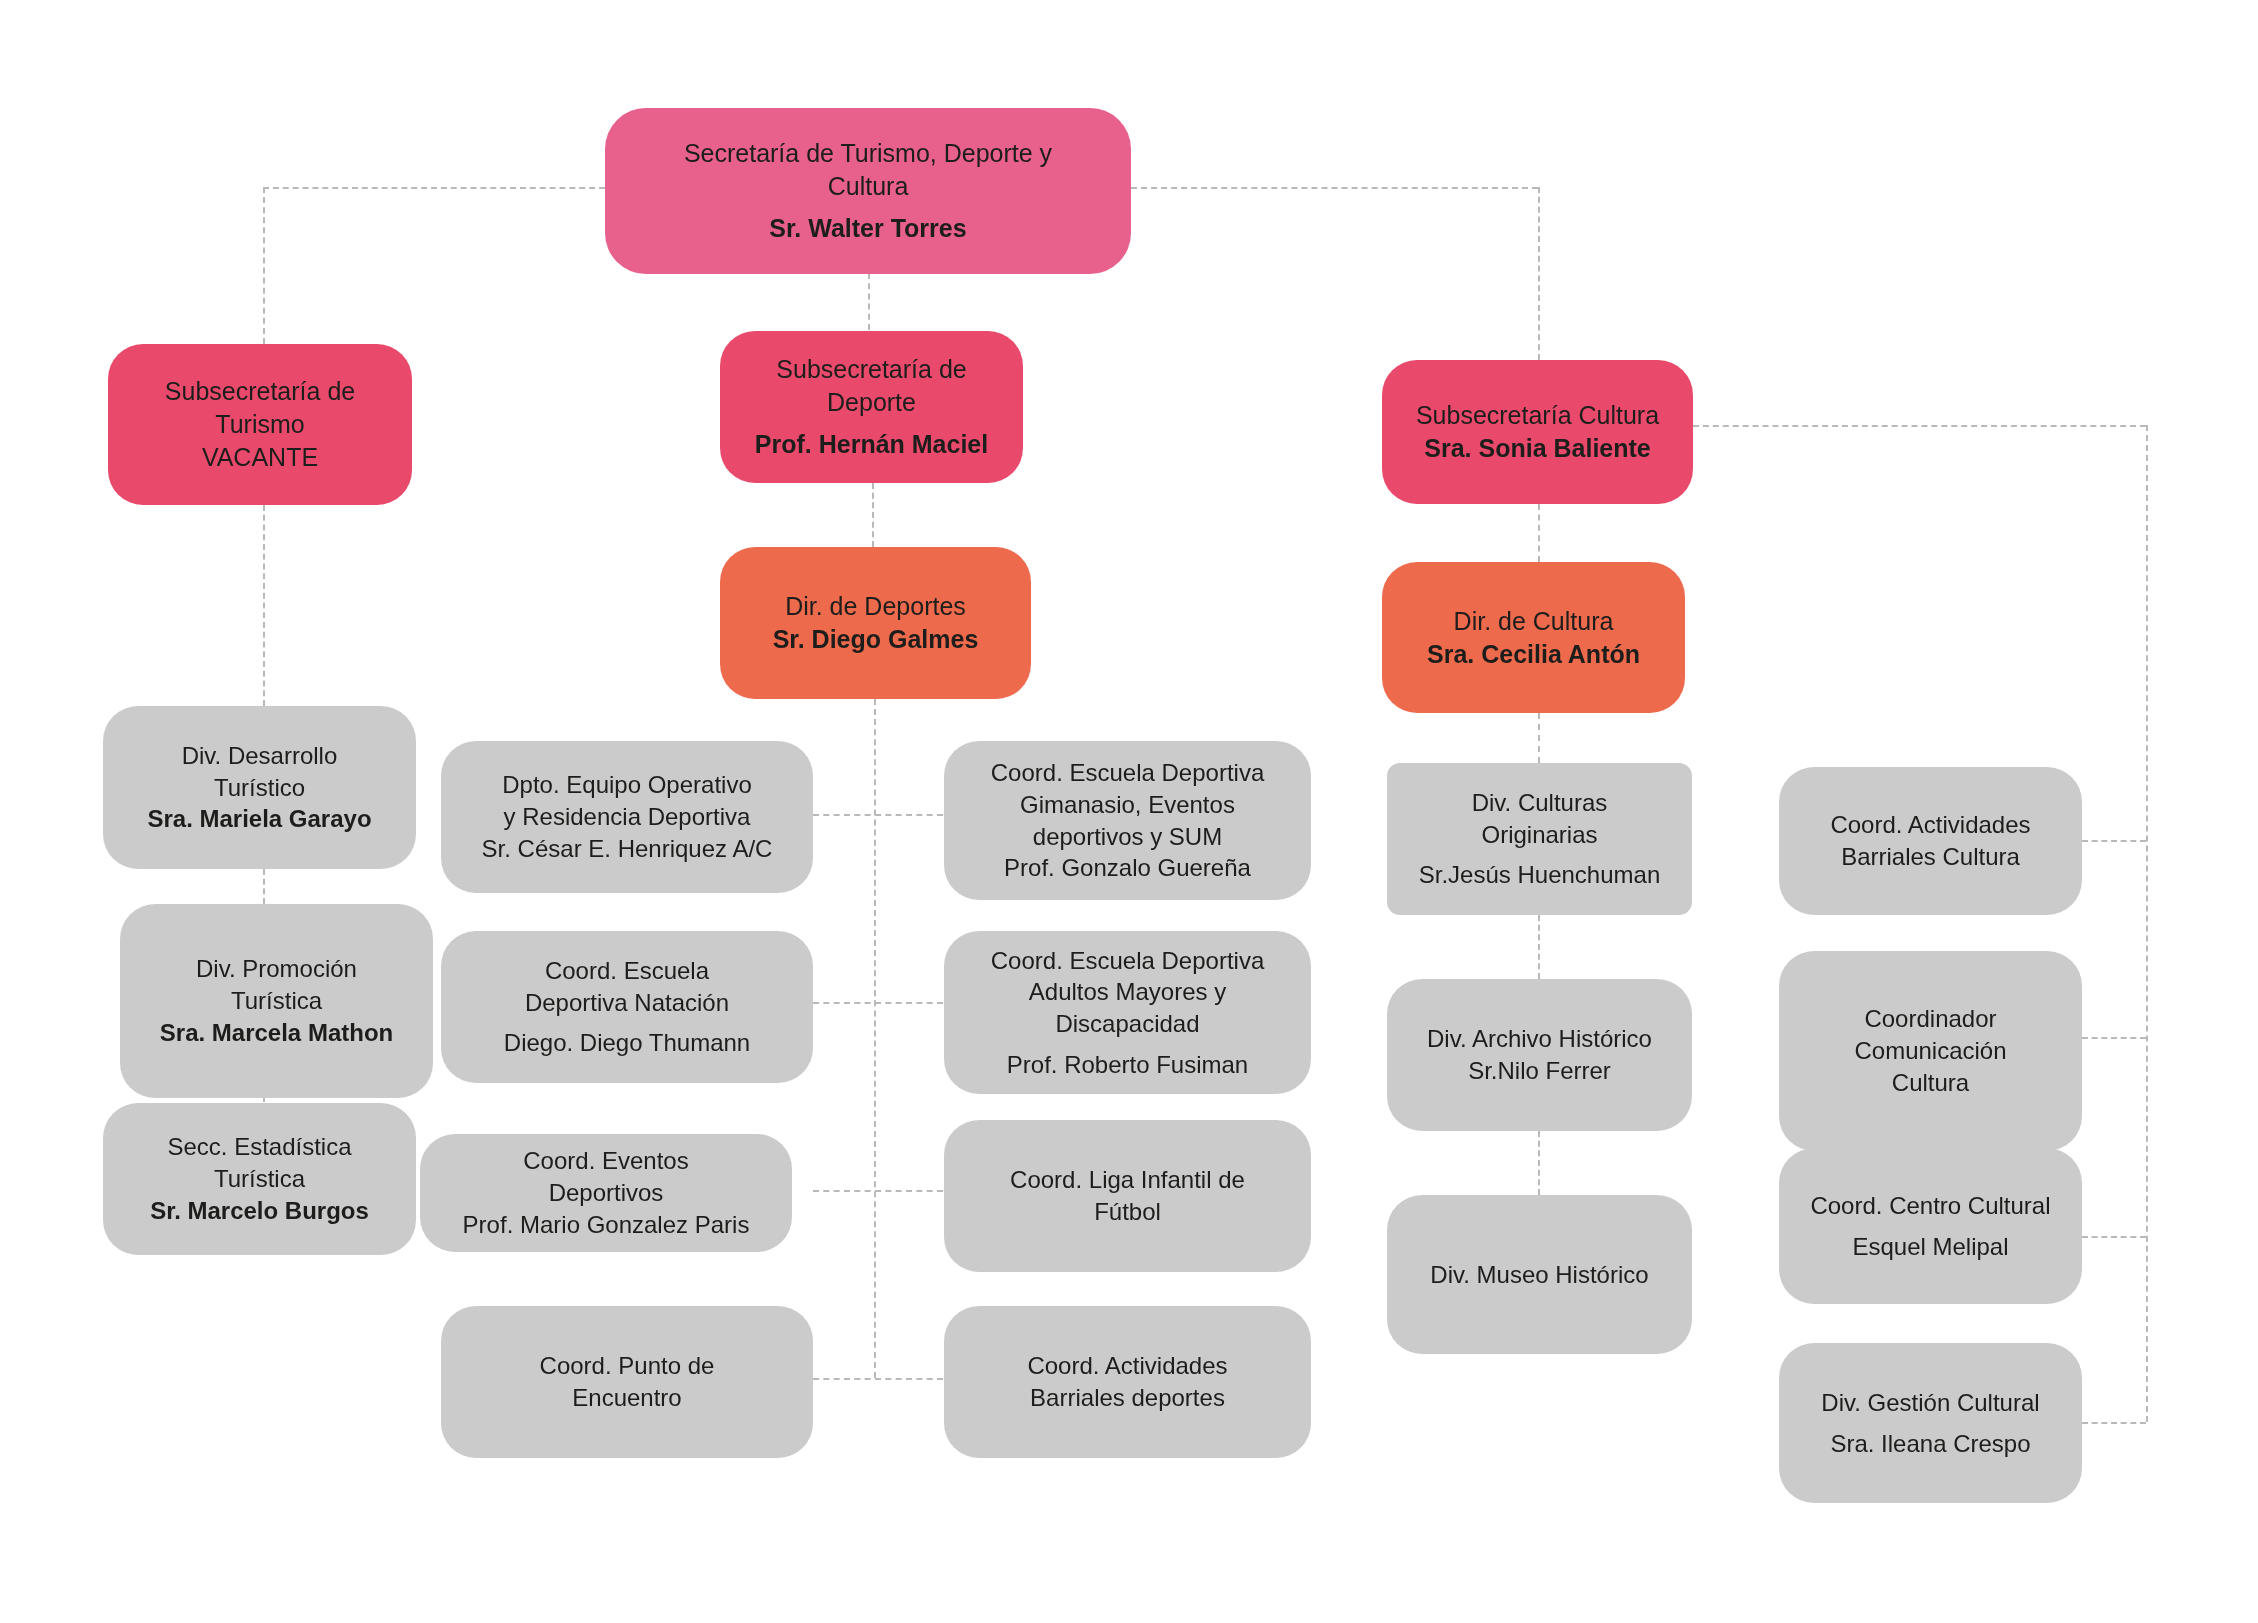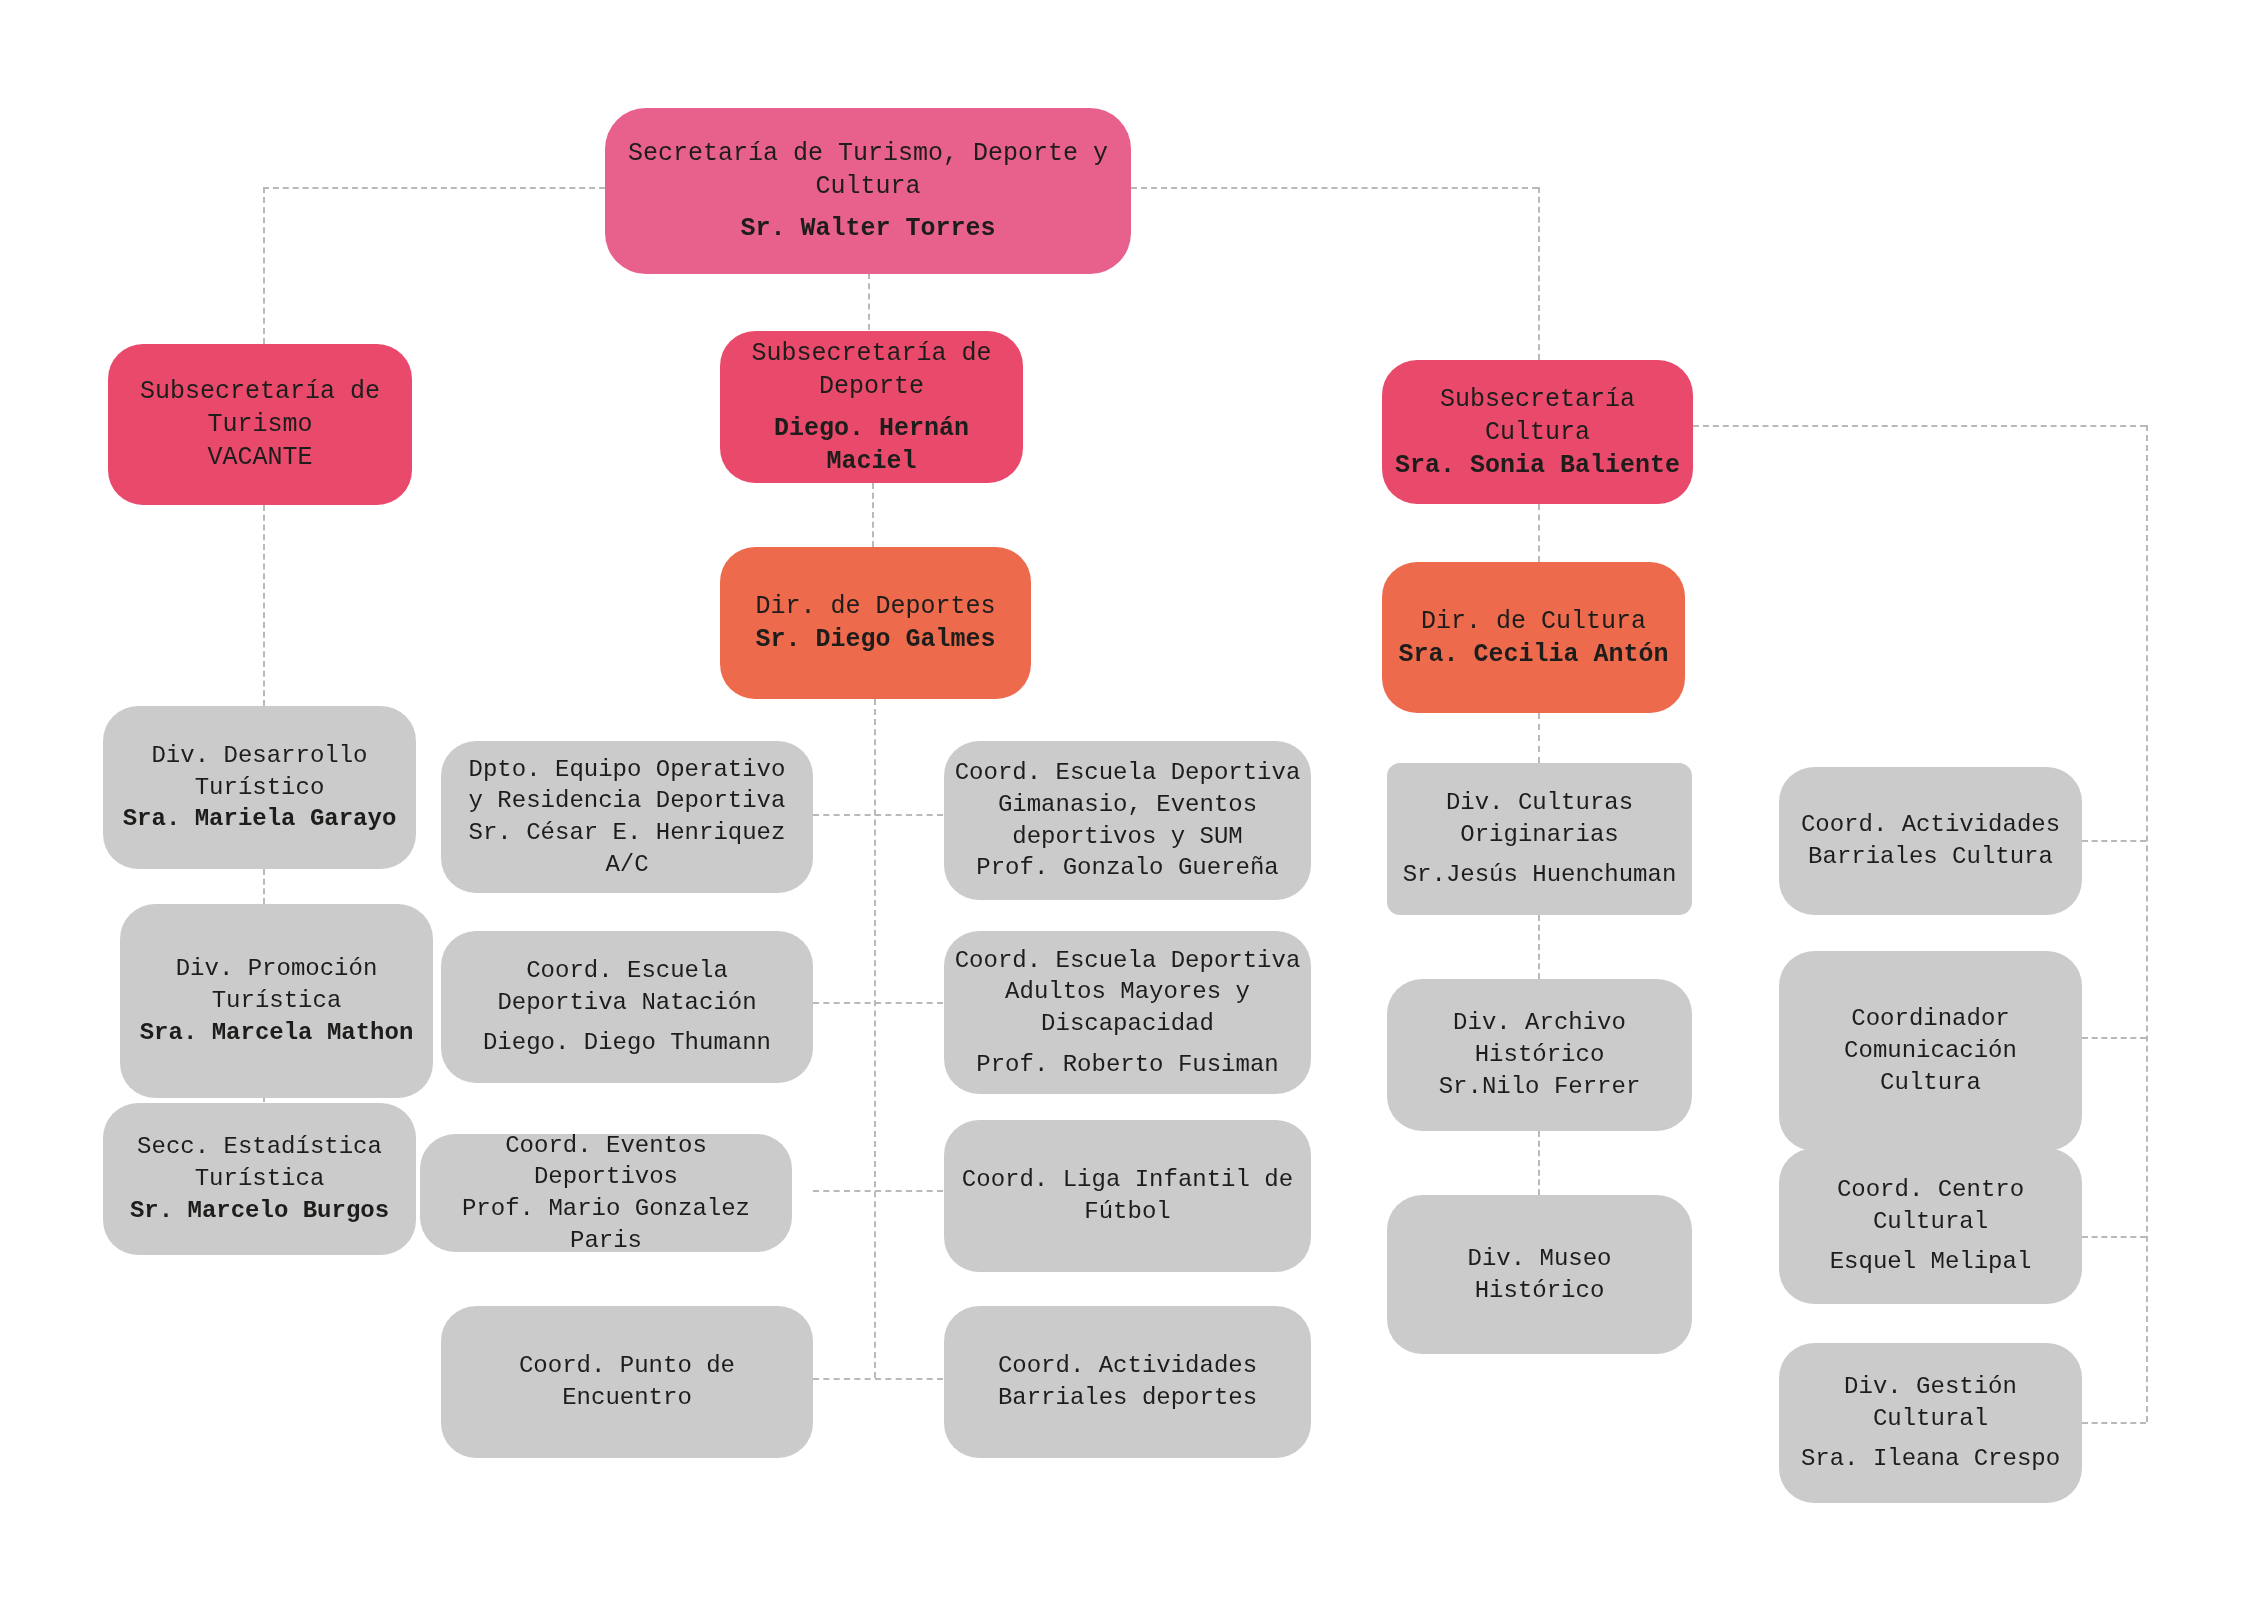--- a/index.html
+++ b/index.html
@@ -5,21 +5,21 @@
   html, body { margin: 0; padding: 0; }
   body {
     width: 2258px; height: 1623px;
     background: #ffffff;
     font-family: "Liberation Sans", sans-serif;
     color: var(--text, #1d1d1b);
     overflow: hidden;
   }
   .canvas {
     position: relative;
-    width: 2258px; height: 1623px; font-family: Liberation Mono, monospace;
+    width: 2258px; height: 1623px;
   }
   .node {
     position: absolute;
     border-radius: 35px;
     display: flex;
     flex-direction: column;
     justify-content: center;
     align-items: center;
     text-align: center;
     padding: 7px 10.6px;
@@ -75,21 +75,21 @@
   </div>
 
   <div class="node pink2" style="left:108px; top:344px; width:304px; height:161px;">
     <div class="title">Subsecretaría de
 Turismo</div>
     <div class="name">VACANTE</div>
   </div>
   <div class="node pink2" style="left:720px; top:331px; width:303px; height:152px;">
     <div class="title">Subsecretaría de
 Deporte</div>
-    <div class="name bold gap">Diego. Hernán Maciel</div>
+    <div class="name bold gap">Prof. Hernán Maciel</div>
   </div>
   <div class="node pink2" style="left:1382px; top:360px; width:311px; height:144px;">
     <div class="title">Subsecretaría Cultura</div>
     <div class="name bold">Sra. Sonia Baliente</div>
   </div>
 
   <div class="node orange" style="left:720px; top:547px; width:311px; height:152px;">
     <div class="title">Dir. de Deportes</div>
     <div class="name bold">Sr. Diego Galmes</div>
   </div>

